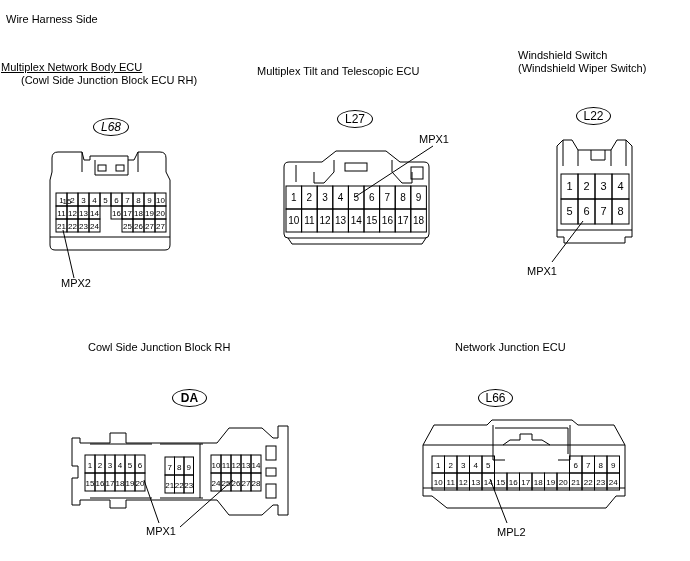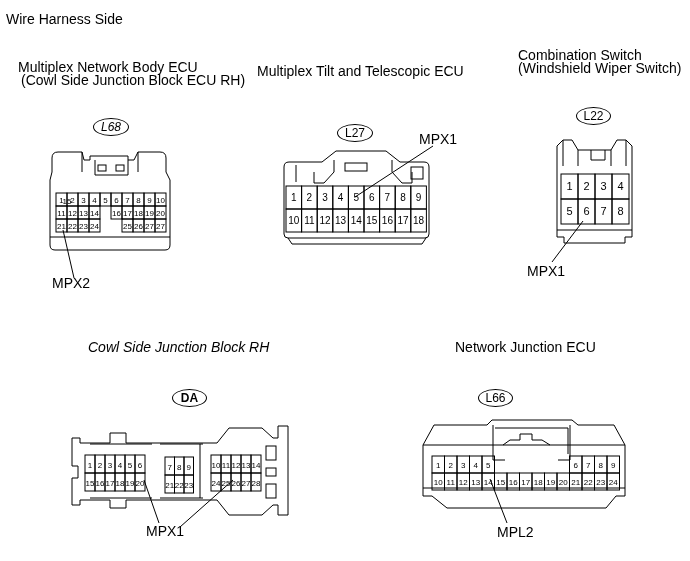--- a/index.html
+++ b/index.html
@@ -1,48 +1,48 @@
 <!DOCTYPE html>
 <html><head>
 <meta charset="utf-8">
 <style>
   html, body { margin:0; padding:0; background:#fff; }
   body { width:690px; height:561px; position:relative; overflow:hidden;
          font-family:"Liberation Sans", sans-serif; color:#000; }
-  .txt { position:absolute; font-size:14px; line-height:14px; white-space:nowrap; }
+  .txt { position:absolute; font-size:11px; line-height:14px; white-space:nowrap; }
   .badge { position:absolute; border:1.3px solid #000; border-radius:50%;
            font-size:12px; text-align:center; line-height:16px; height:16px; }
   svg { position:absolute; left:0; top:0; }
   .pin { font-family:"Liberation Sans", sans-serif; font-size:10px; text-anchor:middle; }
   .pins { font-family:"Liberation Sans", sans-serif; font-size:8px; text-anchor:middle; }
   .pinl { font-family:"Liberation Sans", sans-serif; font-size:11px; text-anchor:middle; }
 </style>
 </head>
 <body>
 
 <div class="txt" style="left:6px;top:12px;">Wire Harness Side</div>
 
-<div class="txt" style="left:18px;top:60px;">Multiplex Network Body ECU</div>
+<div class="txt" style="left:1px;top:60px;text-decoration:underline;">Multiplex Network Body ECU</div>
 <div class="txt" style="left:13px;top:73px;margin-left:8px;">(Cowl Side Junction Block ECU RH)</div>
 <div class="badge" style="left:93px;top:118px;width:34px;font-style:italic;">L68</div>
 
 <div class="txt" style="left:257px;top:64px;">Multiplex Tilt and Telescopic ECU</div>
-<div class="badge" style="left:337px;top:124px;width:34px;">L27</div>
-
-<div class="txt" style="left:518px;top:48px;">Combination Switch</div>
+<div class="badge" style="left:337px;top:110px;width:34px;">L27</div>
+
+<div class="txt" style="left:518px;top:48px;">Windshield Switch</div>
 <div class="txt" style="left:518px;top:61px;">(Windshield Wiper Switch)</div>
 <div class="badge" style="left:576px;top:107px;width:33px;">L22</div>
 
-<div class="txt" style="left:88px;top:340px;font-style:italic;">Cowl Side Junction Block RH</div>
+<div class="txt" style="left:88px;top:340px;">Cowl Side Junction Block RH</div>
 <div class="badge" style="left:172px;top:389px;width:33px;font-weight:bold;">DA</div>
 
 <div class="txt" style="left:455px;top:340px;">Network Junction ECU</div>
 <div class="badge" style="left:478px;top:389px;width:33px;">L66</div>
 
-<div class="txt" style="left:52px;top:276px;">MPX2</div>
+<div class="txt" style="left:61px;top:276px;">MPX2</div>
 <div class="txt" style="left:419px;top:132px;">MPX1</div>
 <div class="txt" style="left:527px;top:264px;">MPX1</div>
 <div class="txt" style="left:146px;top:524px;">MPX1</div>
 <div class="txt" style="left:497px;top:525px;">MPL2</div>
 
 <svg width="690" height="561" viewBox="0 0 690 561" fill="none" stroke="#000" stroke-width="1">
 
   <g>
     <path d="M52,172 L52,158 Q52,152 58,152 L82,152 L84,160 L90,160 L90,156 L128,156 L128,160 L134,160 L138,152 L160,152 Q166,152 166,158 L166,172 L170,180 L170,245 Q170,250 165,250 L55,250 Q50,250 50,245 L50,180 Z"></path>
     <line x1="50" y1="237" x2="170" y2="237"></line>

